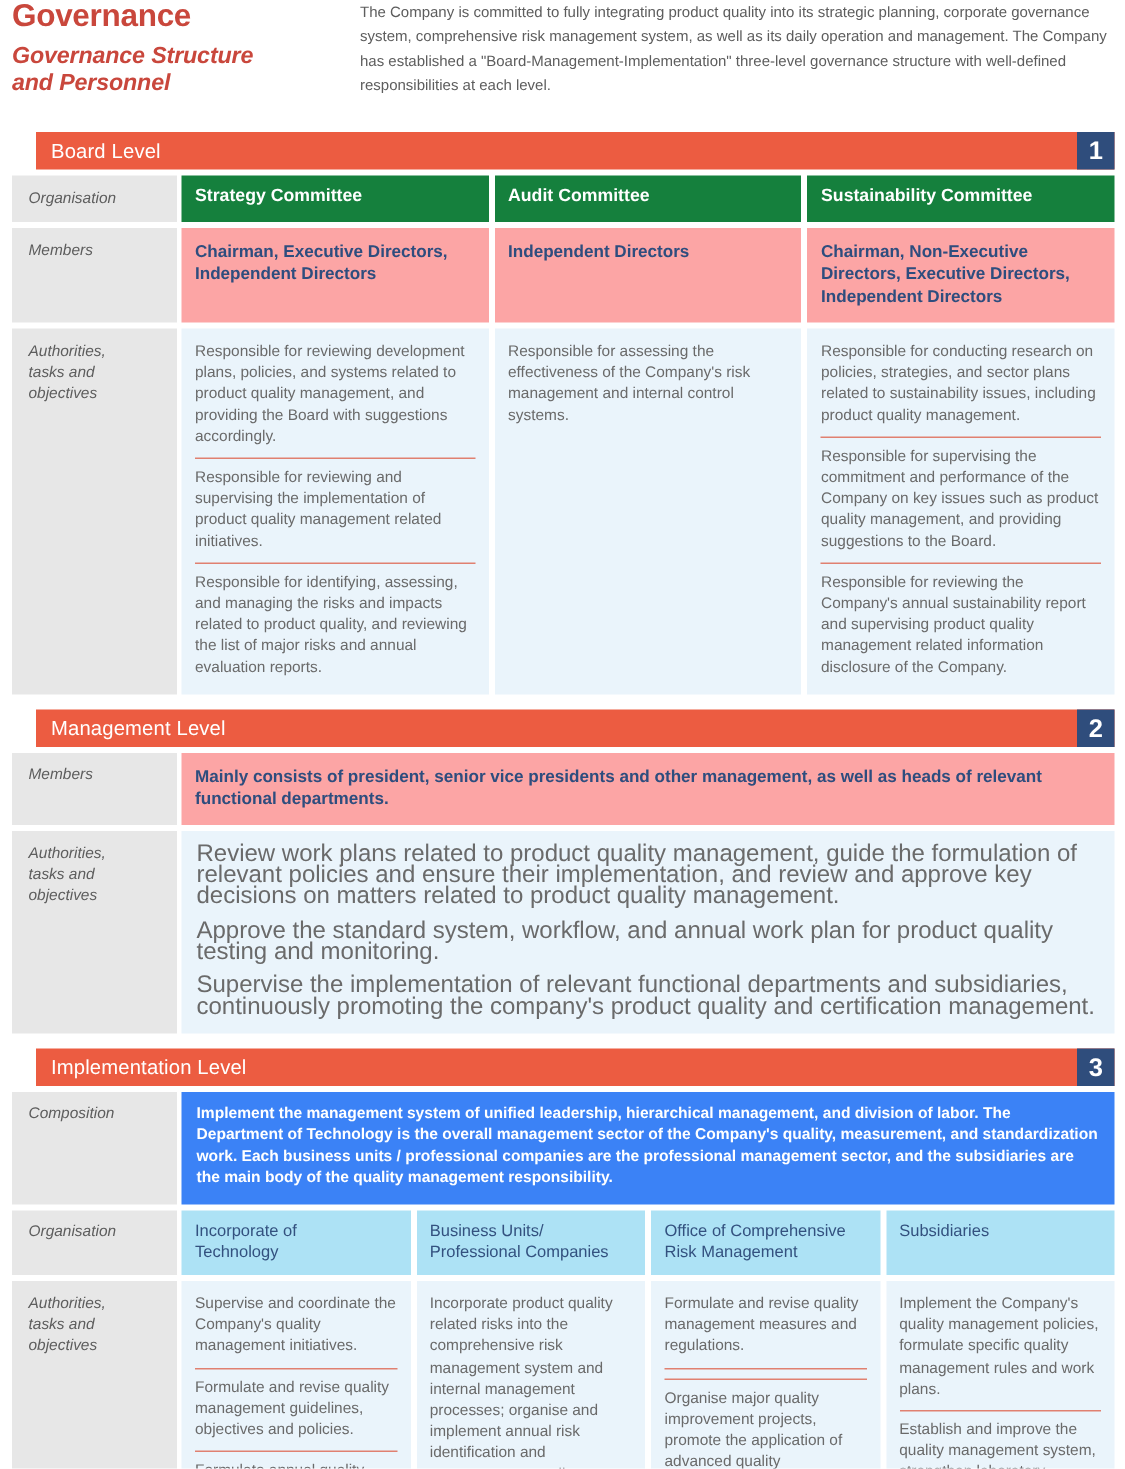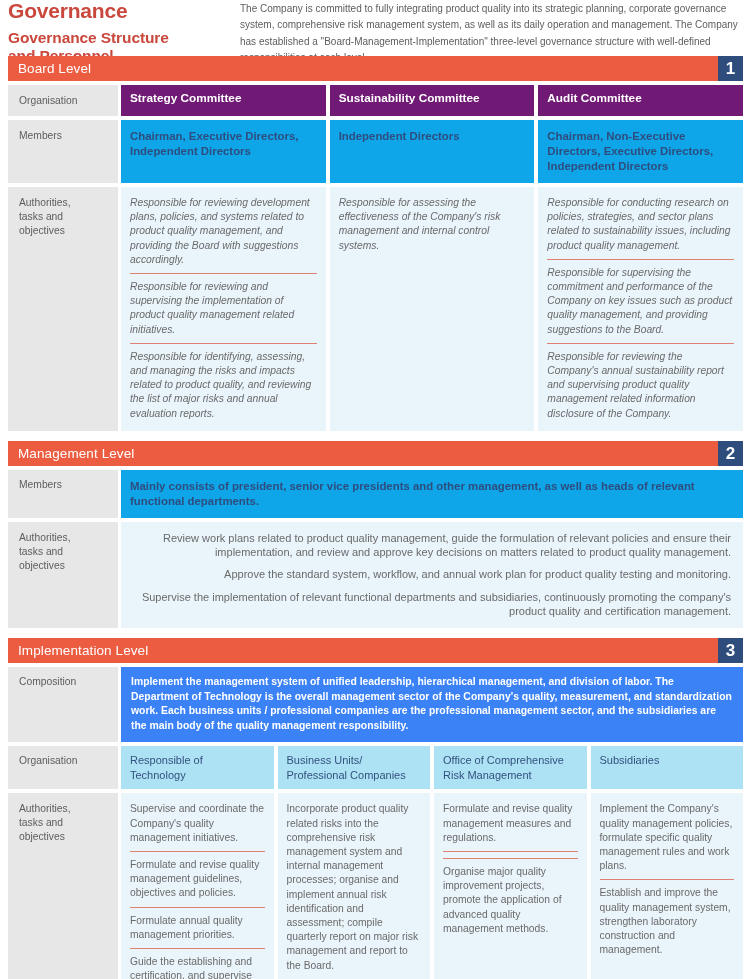--- a/index.html
+++ b/index.html
@@ -21,21 +21,21 @@
     height: 979px;
     box-sizing: border-box;
     padding: 0 7px 0 8px;
   }
 
   
   .header {
     display: flex;
     align-items: flex-start;
     padding-top: 0px;
-    height: 56px;
+    height: 88px;
     box-sizing: border-box;
   }
   .header-titles {
     width: 232px;
     flex: 0 0 232px;
     padding-top: 0px;
   }
   .title-main {
     color: #c9473c;
     font-size: 21px;
@@ -44,38 +44,40 @@
     letter-spacing: -0.2px;
     margin: 0 0 7px 0;
   }
   .title-sub {
     color: #c9473c;
     font-size: 15.5px;
     font-weight: bold;
     line-height: 18px;
     letter-spacing: -0.1px;
     margin: 0;
+    font-style: italic;
   }
   .header-intro {
     flex: 1;
     color: #5d5d5d;
     font-size: 10px;
     line-height: 16.4px;
     padding-top: 1px;
     padding-right: 2px;
   }
 
   
   .section-bar {
     position: relative;
     height: 25px;
     background: #ec5c41;
     display: flex;
     align-items: center;
     margin-bottom: 4px;
+    margin-left: 16px;
   }
   .section-bar .section-title {
     color: #ffffff;
     font-size: 13.5px;
     font-weight: normal;
     padding-left: 10px;
     letter-spacing: 0.1px;
   }
   .section-bar .section-num {
     position: absolute;
@@ -101,53 +103,54 @@
   }
   .row-label {
     flex: 0 0 110px;
     width: 110px;
     background: #e7e7e7;
     color: #5d5d5d;
     font-size: 10.3px;
     line-height: 14px;
     padding: 8px 0 8px 11px;
     box-sizing: border-box;
+    font-style: italic;
   }
   .row-cells {
     flex: 1;
     display: flex;
     margin-left: 3px;
     gap: 4px;
   }
   .cell {
     flex: 1 1 0;
     min-width: 0;
   }
 
   
   .cell-head {
-    background: #701a75;
+    background: #15803d;
     color: #ffffff;
     font-size: 11.8px;
     font-weight: bold;
     padding: 6px 9px 6px 9px;
     box-sizing: border-box;
     line-height: 14px;
   }
   .cell-head-light {
     background: #ade2f5;
     color: #33517f;
     font-size: 11px;
     font-weight: normal;
     padding: 7px 9px 7px 9px;
     box-sizing: border-box;
     line-height: 14.5px;
   }
   .cell-members {
-    background: #0ea5e9;
+    background: #fca5a5;
     color: #2e4d7e;
     font-size: 11.4px;
     font-weight: bold;
     padding: 9px 9px 9px 9px;
     box-sizing: border-box;
     line-height: 15px;
   }
   .cell-dark {
     background: #3b82f6;
     color: #ffffff;
@@ -174,35 +177,34 @@
     line-height: 14.2px;
   }
   .bullets .sep {
     border-top: 1.4px solid #e08070;
     margin: 6px 0 6px 0;
     height: 0;
     font-size: 0;
     line-height: 0;
   }
   .bullets.nosep p {
-    font-size: 11px;
+    font-size: 16px;
     line-height: 14.3px;
-    text-align: right;
   }
   .bullets.nosep .gap {
     height: 8px;
     font-size: 0;
     line-height: 0;
   }
 
   
   .board-head .row-label { padding-top: 9px; }
   .board-members .row-label { padding-top: 9px; }
   .board-auth .row-label { padding-top: 9px; }
-  .board-auth .cell-body { min-height: 218px; font-style: italic; }
+  .board-auth .cell-body { min-height: 218px; }
   .board-auth .row-label { min-height: 218px; }
 
   .mgmt-auth .cell-body { min-height: 82px; }
   .mgmt-auth .row-label { min-height: 82px; padding-top: 9px; }
 
   .impl-auth .cell-body { min-height: 252px; }
   .impl-auth .row-label { min-height: 252px; padding-top: 9px; }
 
   .spacer-6 { height: 6px; }
 </style>
@@ -224,22 +226,22 @@
 
   <div class="section-bar">
     <span class="section-title">Board Level</span>
     <span class="section-num">1</span>
   </div>
 
   <div class="row board-head">
     <div class="row-label">Organisation</div>
     <div class="row-cells">
       <div class="cell cell-head">Strategy Committee</div>
+      <div class="cell cell-head">Audit Committee</div>
       <div class="cell cell-head">Sustainability Committee</div>
-      <div class="cell cell-head">Audit Committee</div>
     </div>
   </div>
 
   <div class="row board-members">
     <div class="row-label">Members</div>
     <div class="row-cells">
       <div class="cell cell-members">Chairman, Executive Directors, Independent Directors</div>
       <div class="cell cell-members">Independent Directors</div>
       <div class="cell cell-members">Chairman, Non-Executive Directors, Executive Directors, Independent Directors</div>
     </div>
@@ -314,21 +316,21 @@
     <div class="row-label">Composition</div>
     <div class="row-cells">
       <div class="cell cell-dark">Implement the management system of unified leadership, hierarchical management, and division of labor. The Department of Technology is the overall management sector of the Company's quality, measurement, and standardization work. Each business units / professional companies are the professional management sector, and the subsidiaries are the main body of the quality management responsibility.</div>
     </div>
   </div>
 
   <div class="row impl-org">
     <div class="row-label">Organisation</div>
     <div class="row-cells">
       <div class="cell cell-head-light">
-        <span>Responsible of</span><br>
+        <span>Incorporate of</span><br>
         <span>Technology</span>
       </div>
       <div class="cell cell-head-light">
         <span>Business Units/</span><br>
         <span>Professional Companies</span>
       </div>
       <div class="cell cell-head-light">
         <span>Office of Comprehensive</span><br>
         <span>Risk Management</span>
       </div>

